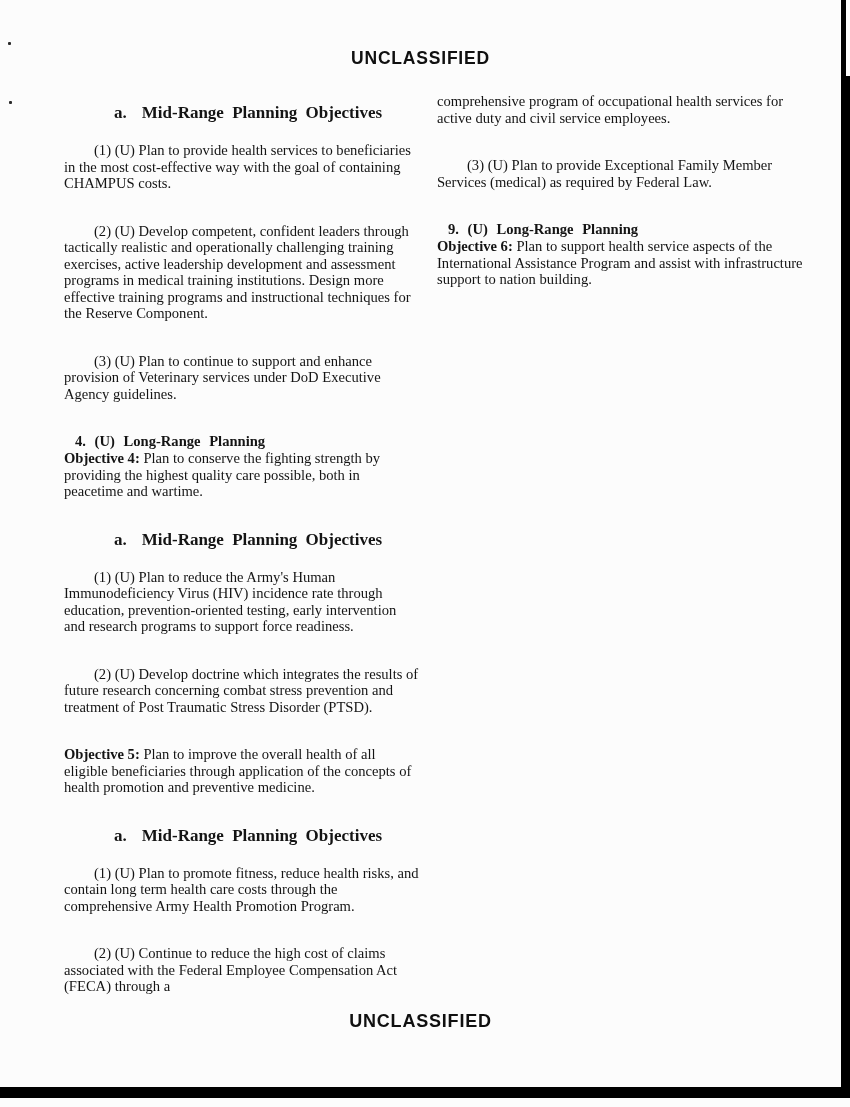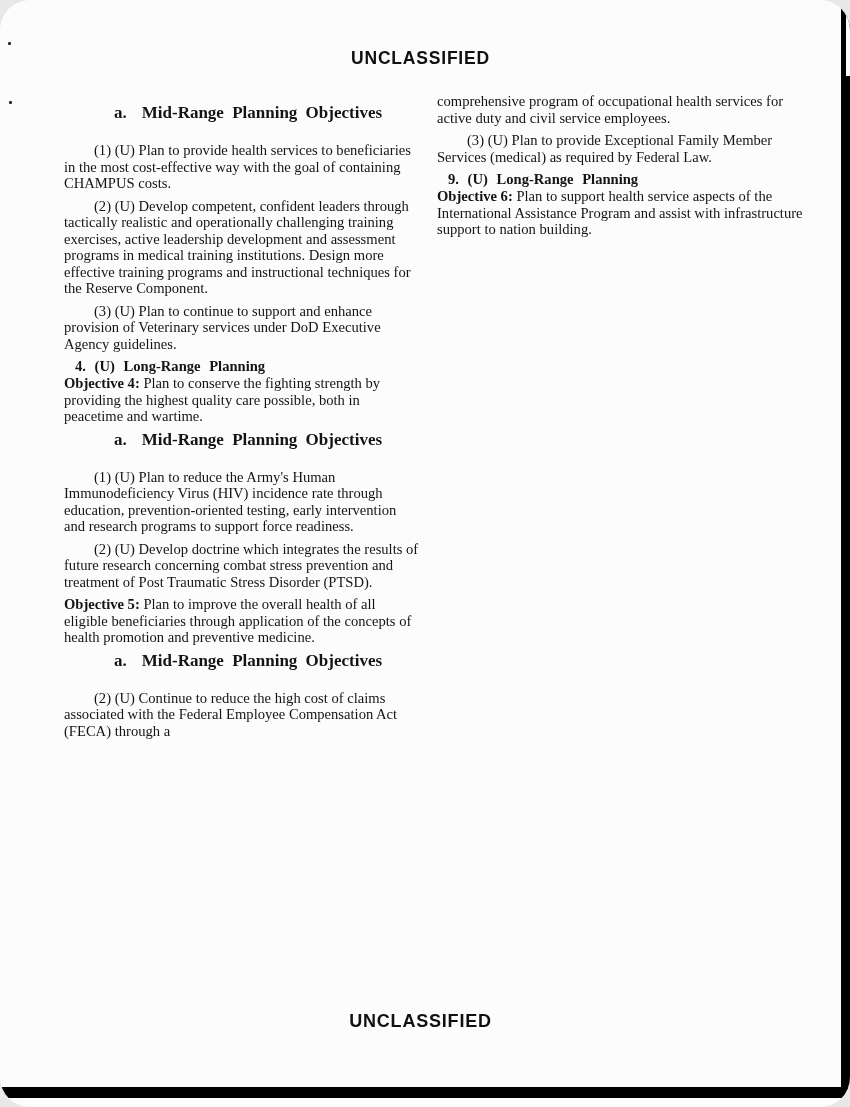--- a/index.html
+++ b/index.html
@@ -1,31 +1,31 @@
 <!DOCTYPE html>
 <html><head>
 <meta charset="utf-8">
 <style>
   html,body{margin:0;padding:0;background:#e8e8e8;}
   .page{
     position:relative;width:850px;height:1107px;background:#fcfcfc;
-    font-family:"Liberation Serif", serif;color:#141414;overflow:hidden;border-radius:30px;
+    font-family:"Liberation Serif", serif;color:#141414;overflow:hidden;
   }
   .banner{
     position:absolute;left:0;width:841px;text-align:center;
     font-family:"Liberation Sans", sans-serif;font-weight:700;
     font-size:17.5px;letter-spacing:0.8px;color:#101010;
   }
   .banner.top{top:48px;}
   .banner.bottom{top:1011px;font-size:18px;}
   .col{position:absolute;font-size:14.6px;line-height:16.5px;}
   .col.left{left:64px;top:104px;width:356px;}
   .col.right{left:437px;top:93px;width:380px;}
   .col > *{margin:0;}
-  .col > * + *{margin-top:6px;}
+  .col > * + *{margin-top:31px;}
   .subhead{
     font-size:17px;font-weight:700;padding-left:50px;
     word-spacing:4px;line-height:18px;
   }
   .col > .subhead + *{margin-top:20px;}
   .sh-label{margin-right:15px;word-spacing:normal;}
   .para{text-indent:30px;}
   .para.noindent{text-indent:0;}
   .objective .obj-line1{
     font-weight:700;padding-left:11px;word-spacing:5px;line-height:17px;
@@ -69,20 +69,21 @@
     <p class="para">(1)  (U) Plan to reduce the Army's Human Immunodeficiency Virus (HIV) incidence rate through education, prevention-oriented testing, early intervention and research programs to support force readiness.</p>
 
     <p class="para">(2)  (U) Develop doctrine which integrates the results of future research concerning combat stress prevention and treatment of Post Traumatic Stress Disorder (PTSD).</p>
 
     <div class="objective">
       <p class="obj-body"><b class="obj-lead">Objective 5:</b><span class="obj-rest"> Plan to improve the overall health of all eligible beneficiaries through application of the concepts of health promotion and preventive medicine.</span></p>
     </div>
 
     <h2 class="subhead"><span class="sh-label">a.</span><span class="sh-text">Mid-Range Planning Objectives</span></h2>
 
+    <p class="para">(1)  (U) Plan to promote fitness, reduce health risks, and contain long term health care costs through the comprehensive Army Health Promotion Program.</p>
 
     <p class="para">(2)  (U) Continue to reduce the high cost of claims associated with the Federal Employee Compensation Act (FECA) through a</p>
 
   </section>
 
   <section class="col right">
 
     <p class="para noindent">comprehensive program of occupational health services for active duty and civil service employees.</p>
 
     <p class="para">(3)  (U) Plan to provide Exceptional Family Member Services (medical) as required by Federal Law.</p>

